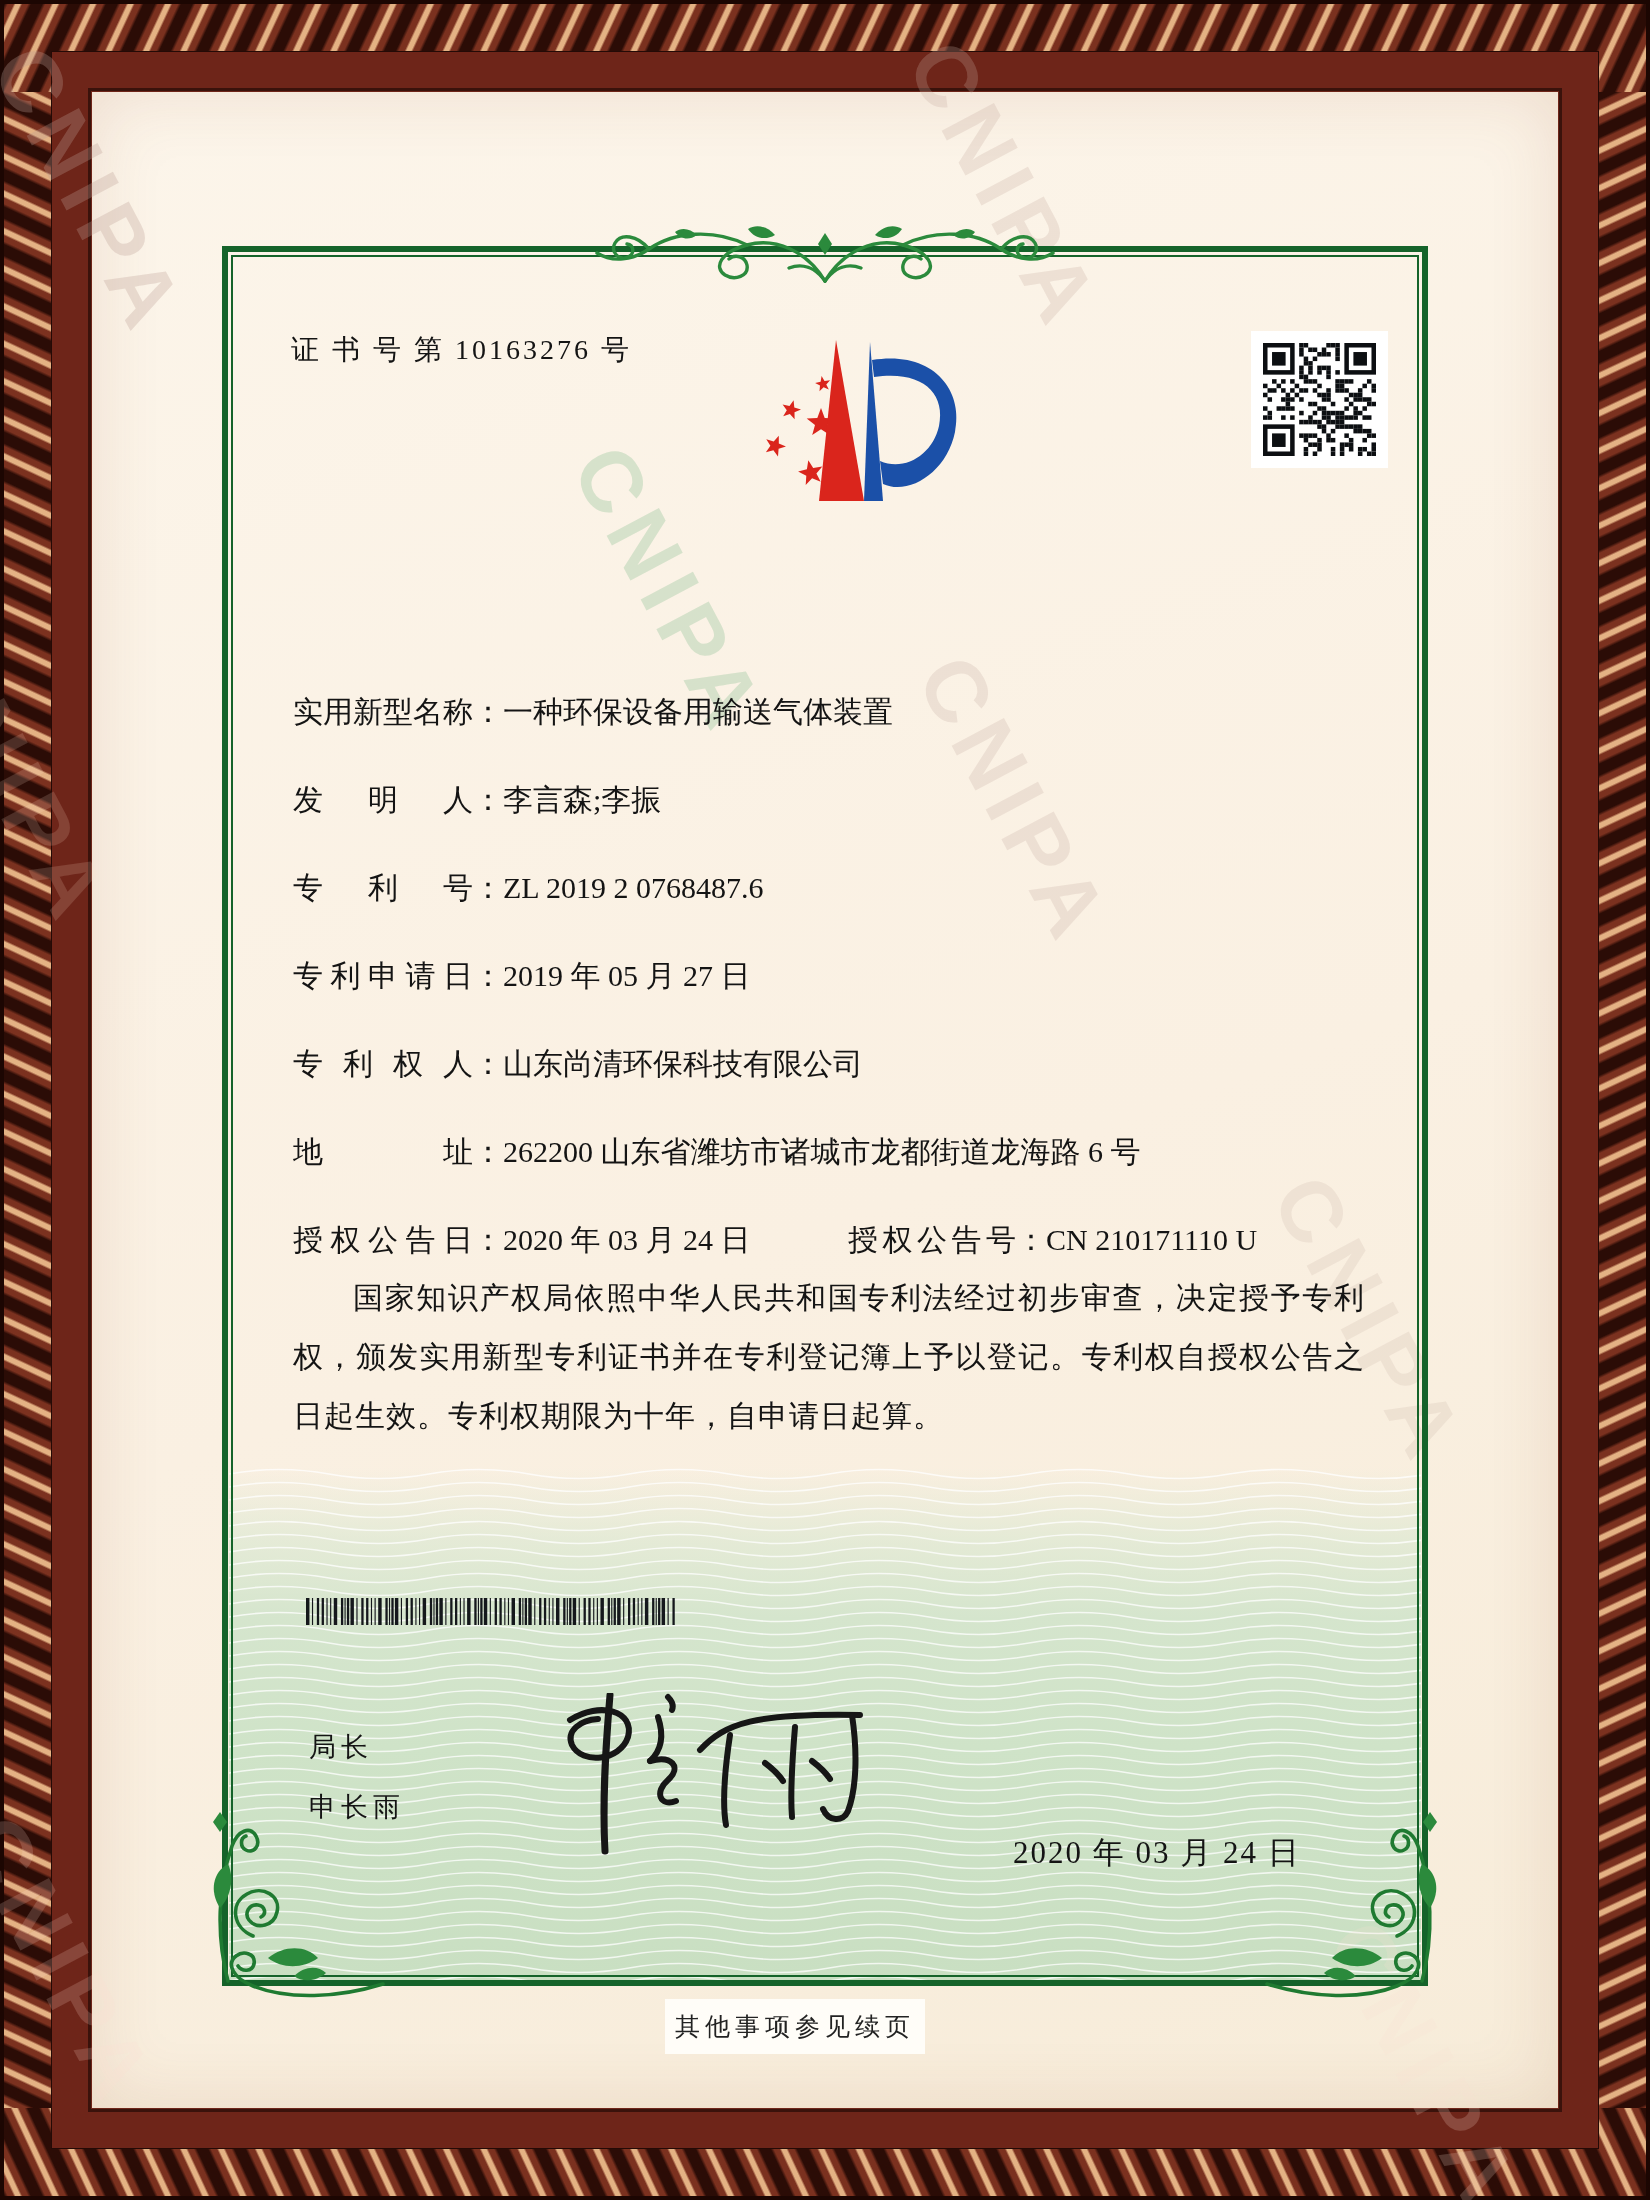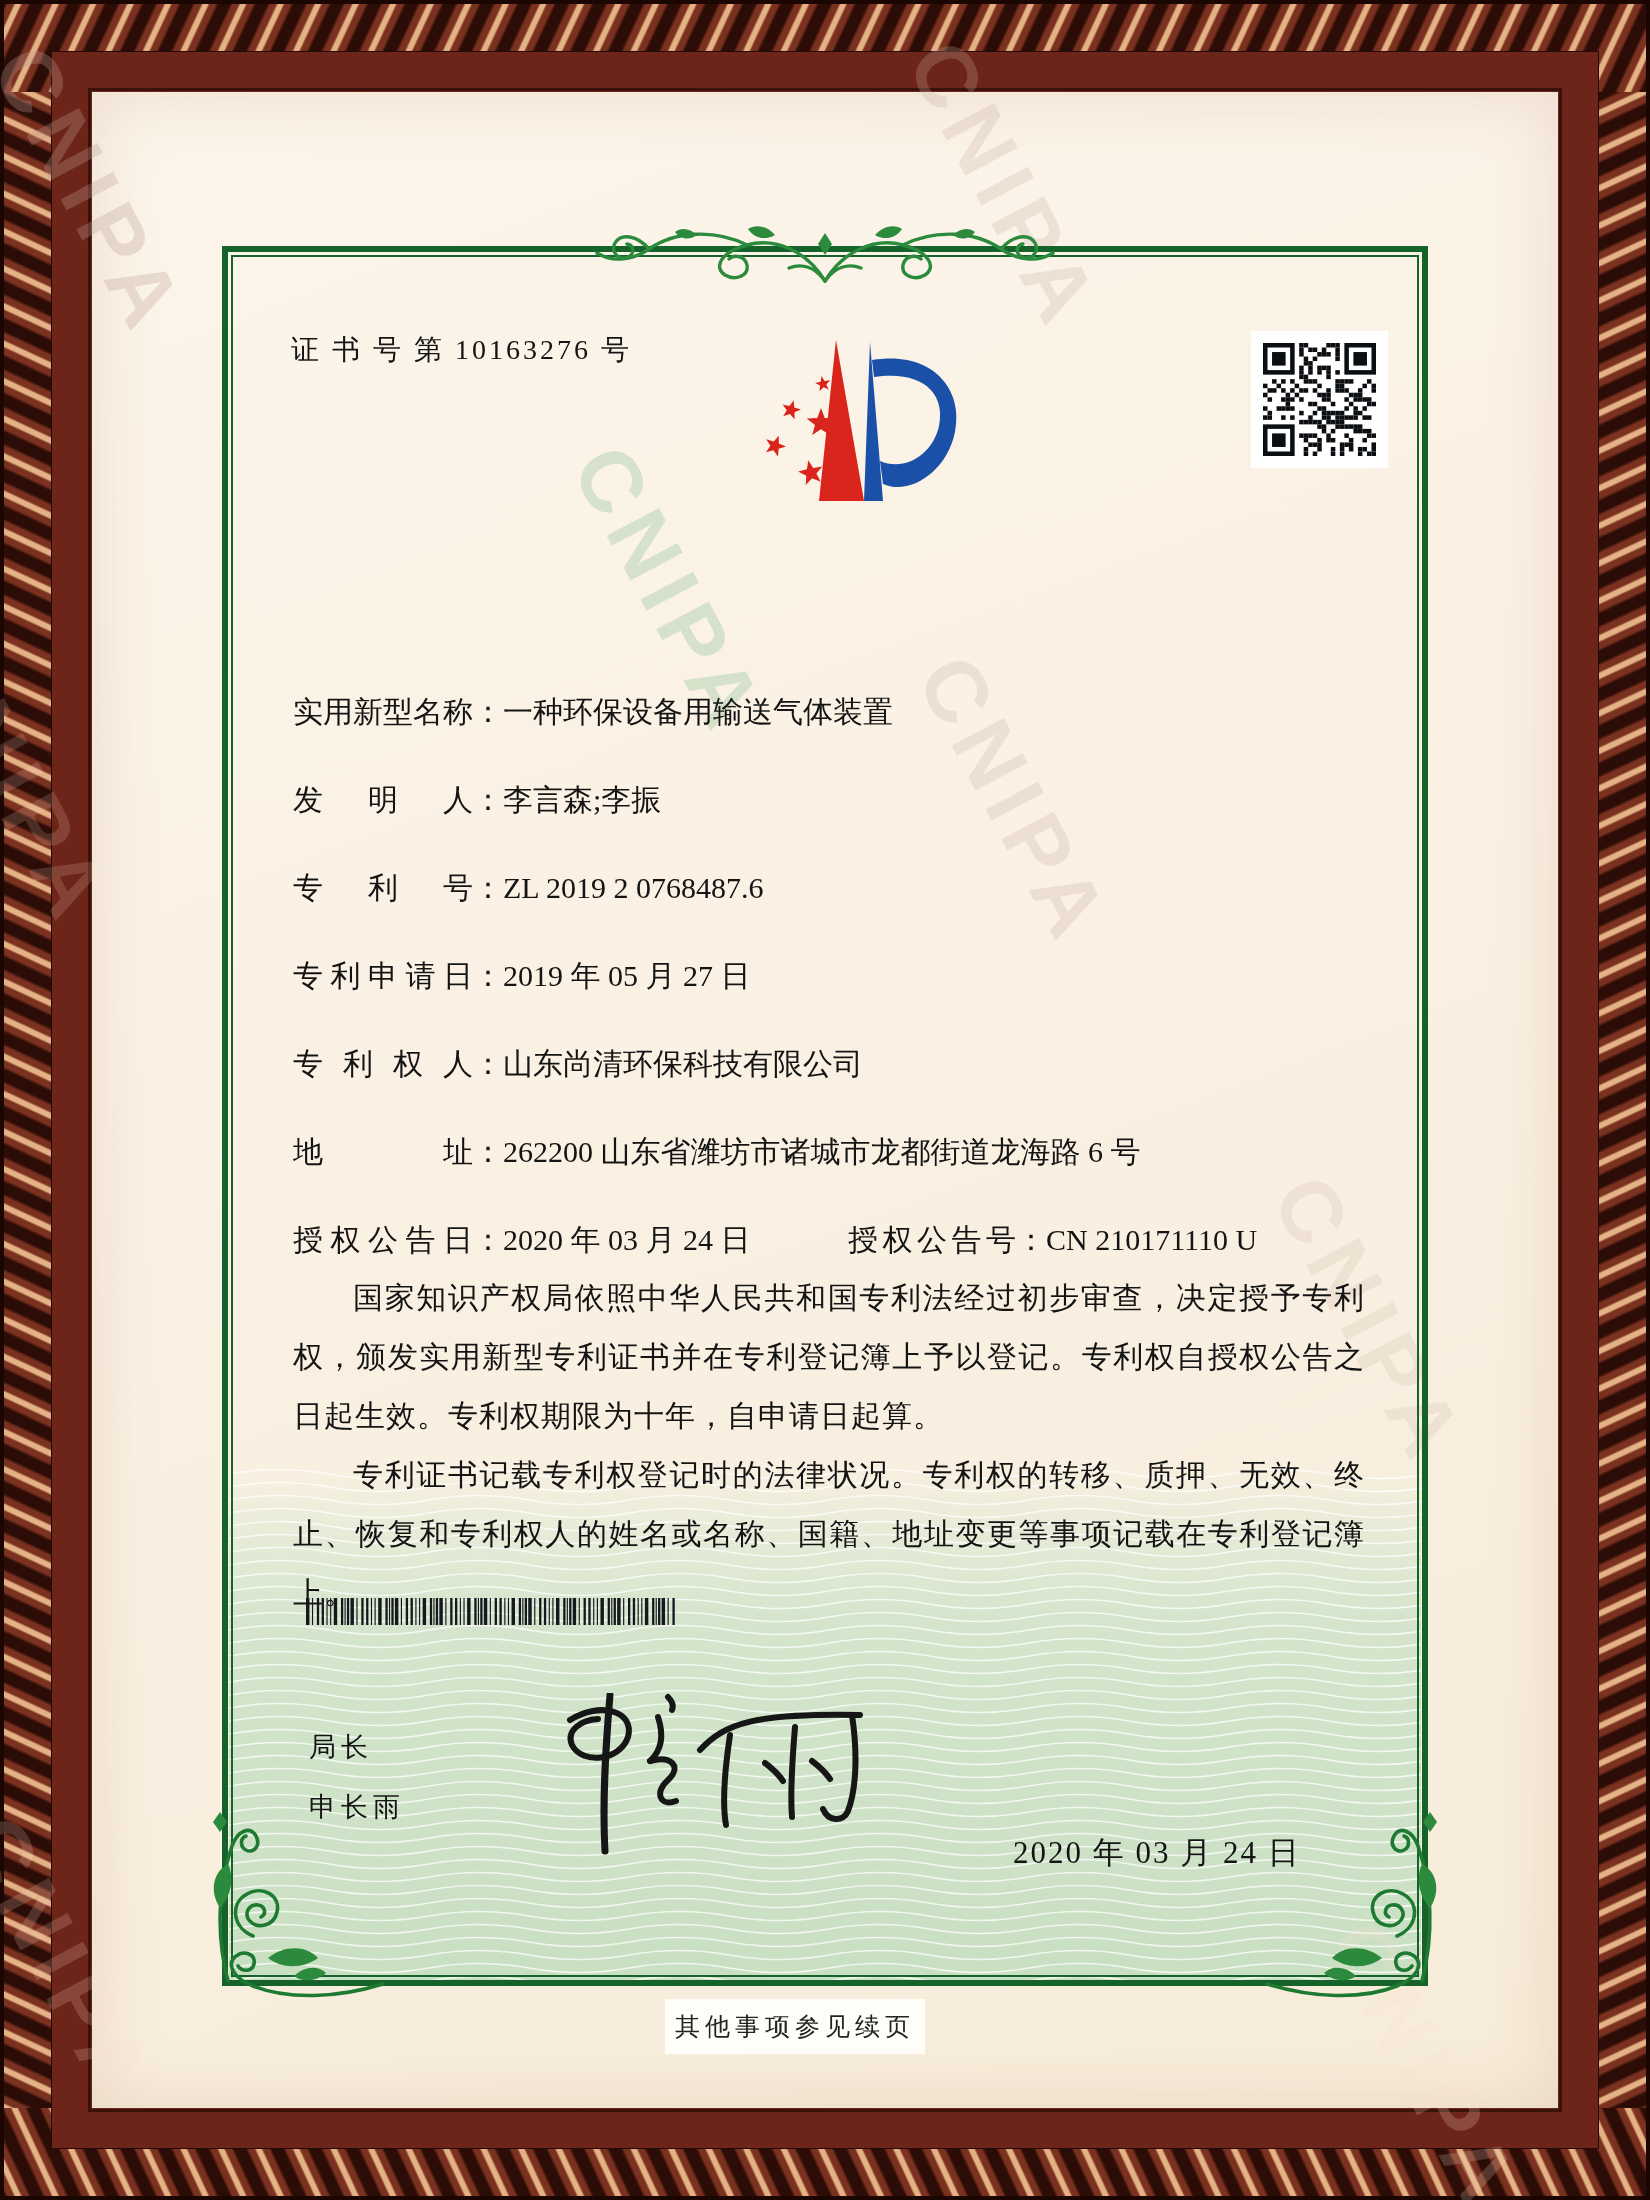--- a/index.html
+++ b/index.html
@@ -394,21 +394,20 @@
 
     <div class="frow" style="top:1220px;">
       <span class="flabel">授权公告日</span><span>：</span><span>2020 年 03 月 24 日</span>
       <span class="grant-right">
         <span class="flabel narrow">授权公告号</span><span>：</span><span>CN 210171110 U</span>
       </span>
     </div>
 
     <div class="paras" id="paras">
         <p>国家知识产权局依照中华人民共和国专利法经过初步审查，决定授予专利权，颁发实用新型专利证书并在专利登记簿上予以登记。专利权自授权公告之日起生效。专利权期限为十年，自申请日起算。</p>
-        <p>专利证书记载专利权登记时的法律状况。专利权的转移、质押、无效、终止、恢复和专利权人的姓名或名称、国籍、地址变更等事项记载在专利登记簿上。</p>
       </div>
 
     <svg class="barcode" id="bcsvg" width="372" height="27">
         <rect x="0" y="0" width="3.4499999999999997" height="27" fill="#15181c"></rect>
         <rect x="5.949999999999999" y="0" width="1.15" height="27" fill="#15181c"></rect>
         <rect x="10.85" y="0" width="2.3" height="27" fill="#15181c"></rect>
         <rect x="15.649999999999999" y="0" width="2.3" height="27" fill="#15181c"></rect>
         <rect x="20.45" y="0" width="1.15" height="27" fill="#15181c"></rect>
         <rect x="24.099999999999998" y="0" width="1.15" height="27" fill="#15181c"></rect>
         <rect x="27.749999999999996" y="0" width="3.4499999999999997" height="27" fill="#15181c"></rect>

